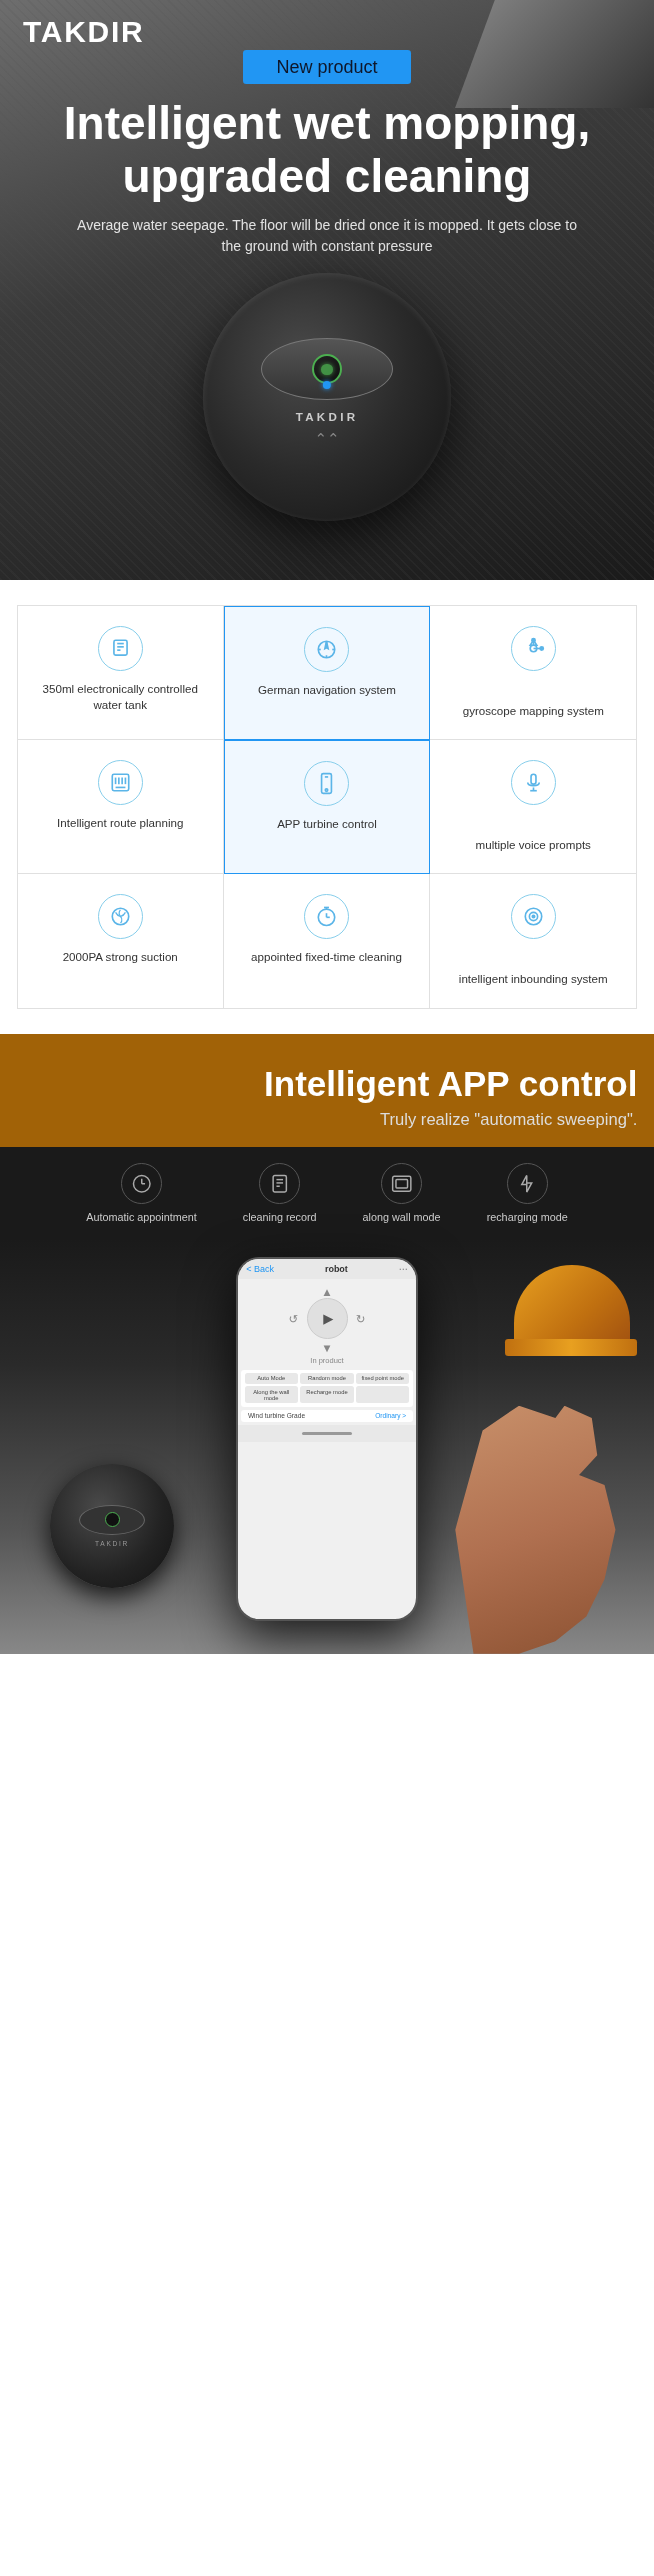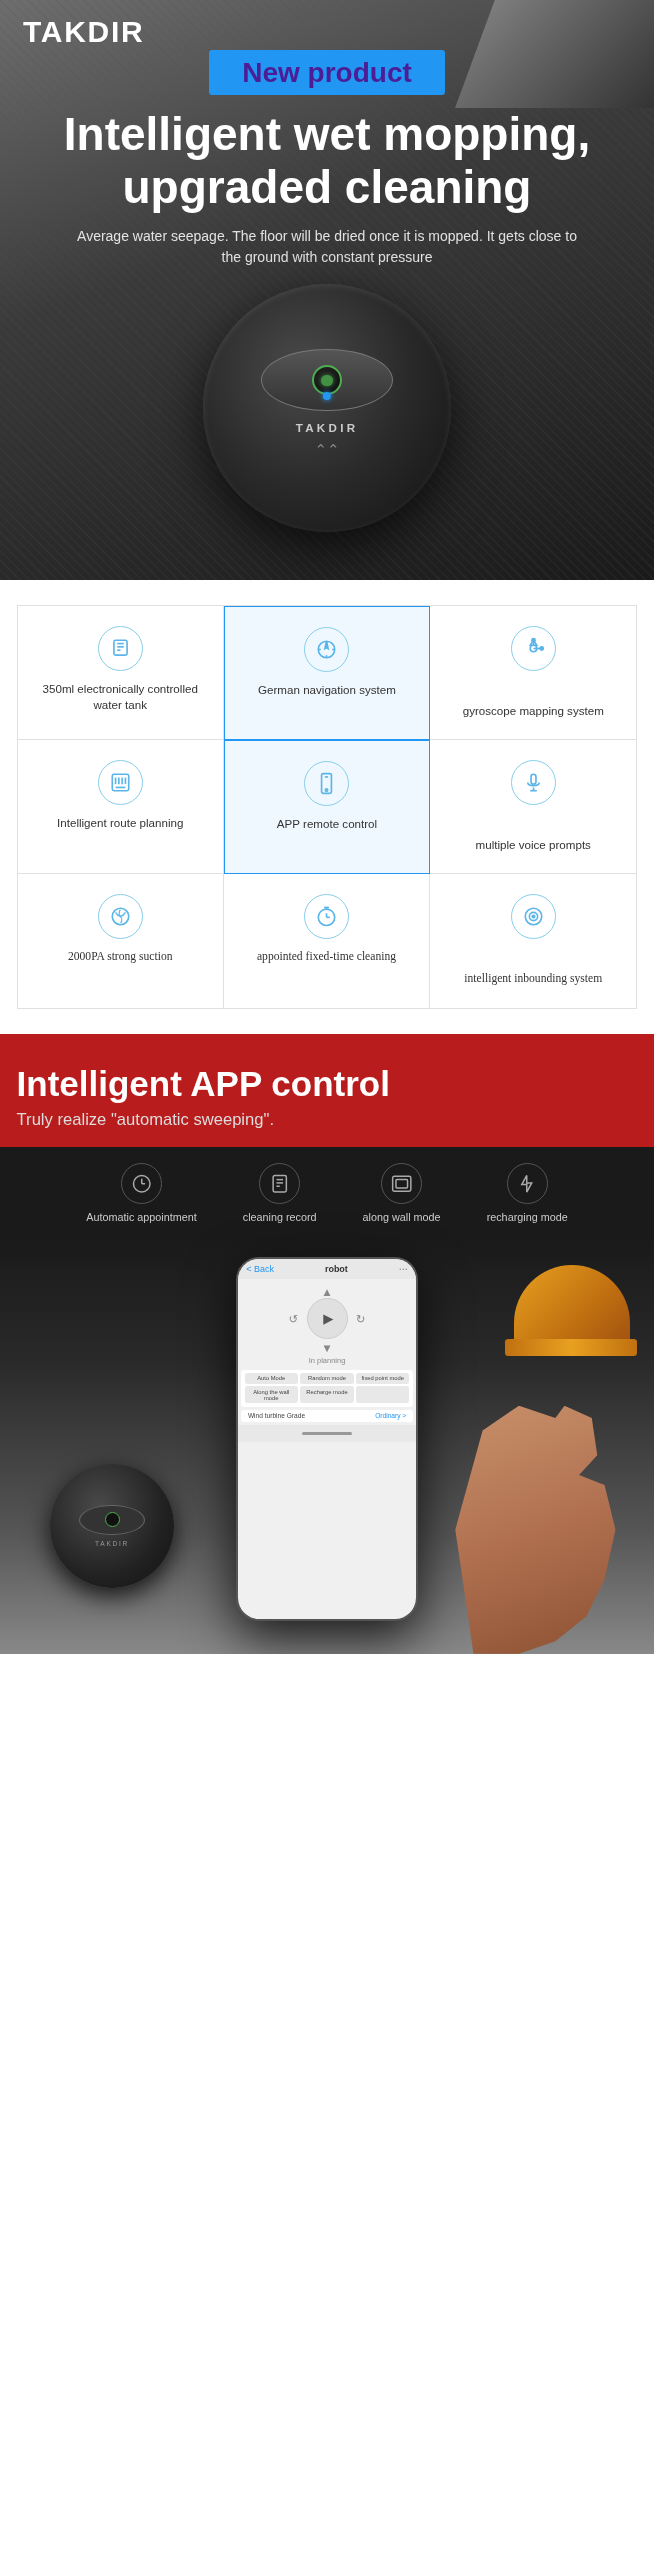--- a/index.html
+++ b/index.html
@@ -54,23 +54,23 @@
       background: linear-gradient(135deg, #888 0%, #555 60%, #333 100%);
       clip-path: polygon(20% 0%, 100% 0%, 100% 100%, 0% 100%);
       z-index: 2;
     }
 
     .hero-badge {
       position: relative;
       z-index: 10;
       margin-top: 50px;
       background: #2196f3;
-      color: #4c1d95;
-      font-size: 28px;
-      font-weight: 700;
+      color: #0f172a;
+      font-size: 18px;
+      font-weight: 400;
       padding: 6.6px 33px;
       border-radius: 3.3px;
     }
 
     .hero-title {
       position: relative;
       z-index: 10;
       color: #fff;
       font-size: 46px;
       font-weight: 900;
@@ -197,21 +197,20 @@
       position: relative;
     }
 
     .feature-cell:nth-child(3n) {
       border-right: none;
       gap: 22px;
     }
 
     .feature-cell:nth-last-child(-n+3) {
       border-bottom: none;
-      font-family: Liberation Serif, serif;
     }
 
     .feature-cell.highlighted {
       background: #f0f8ff;
       border: 1.7px solid #2196f3;
     }
 
     .feature-icon {
       width: 45px;
       height: 45px;
@@ -232,22 +231,22 @@
     }
 
     
     .app-section {
       width: 654px;
       background: #f5f5f5;
       padding: 0;
     }
 
     .app-section-header {
-      background: #b91c1c;
-      text-align: left;
+      background: #a16207;
+      text-align: right;
       padding: 30px 16.6px 16.6px;
     }
 
     .app-section-title {
       color: #fff;
       font-size: 35px;
       font-weight: 900;
     }
 
     .app-section-subtitle {
@@ -505,21 +504,21 @@
     </div>
 
     <div class="feature-cell highlighted">
       <div class="feature-icon">
         <svg width="23" height="23" viewBox="0 0 28 28" fill="none" stroke="#5bb5e8" stroke-width="2">
           <rect x="8" y="2" width="12" height="24" rx="2"></rect>
           <line x1="12" y1="6" x2="16" y2="6"></line>
           <circle cx="14" cy="22" r="1.5"></circle>
         </svg>
       </div>
-      <div class="feature-label">APP remote control</div>
+      <div class="feature-label">APP turbine control</div>
     </div>
 
     <div class="feature-cell">
       <div class="feature-icon">
         <svg width="23" height="23" viewBox="0 0 28 28" fill="none" stroke="#5bb5e8" stroke-width="2">
           <rect x="11" y="4" width="6" height="12" rx="3"></rect>
           <path d="M7 14 C7 19 21 19 21 14"></path>
           <line x1="14" y1="20" x2="14" y2="24"></line>
           <line x1="10" y1="24" x2="18" y2="24"></line>
         </svg>
@@ -641,21 +640,21 @@
           <div style="display:flex; align-items:center; gap:8.3px;">
             <span style="color:#888; font-size:11.6px;">↺</span>
             <div style="width:41px; height:41px; border-radius:50%; background:#e0e0e0; border:1.7px solid #ccc; display:flex; align-items:center; justify-content:center;">
               <span style="font-size:13.2px; color:#555; margin-left:2.5px;">▶</span>
             </div>
             <span style="color:#888; font-size:11.6px;">↻</span>
           </div>
           <span style="color:#888; font-size:11.6px; margin-top:1.7px;">▼</span>
         </div>
 
-        <div style="text-align:center; font-size:7.5px; color:#888; padding: 1.7px 0;">In planning</div>
+        <div style="text-align:center; font-size:7.5px; color:#888; padding: 1.7px 0;">In product</div>
 
         <div class="phone-mode-grid">
           <div class="phone-mode-btn">Auto Mode</div>
           <div class="phone-mode-btn">Random mode</div>
           <div class="phone-mode-btn">fixed point mode</div>
           <div class="phone-mode-btn">Along the wall mode</div>
           <div class="phone-mode-btn">Recharge mode</div>
           <div class="phone-mode-btn"></div>
         </div>
 

